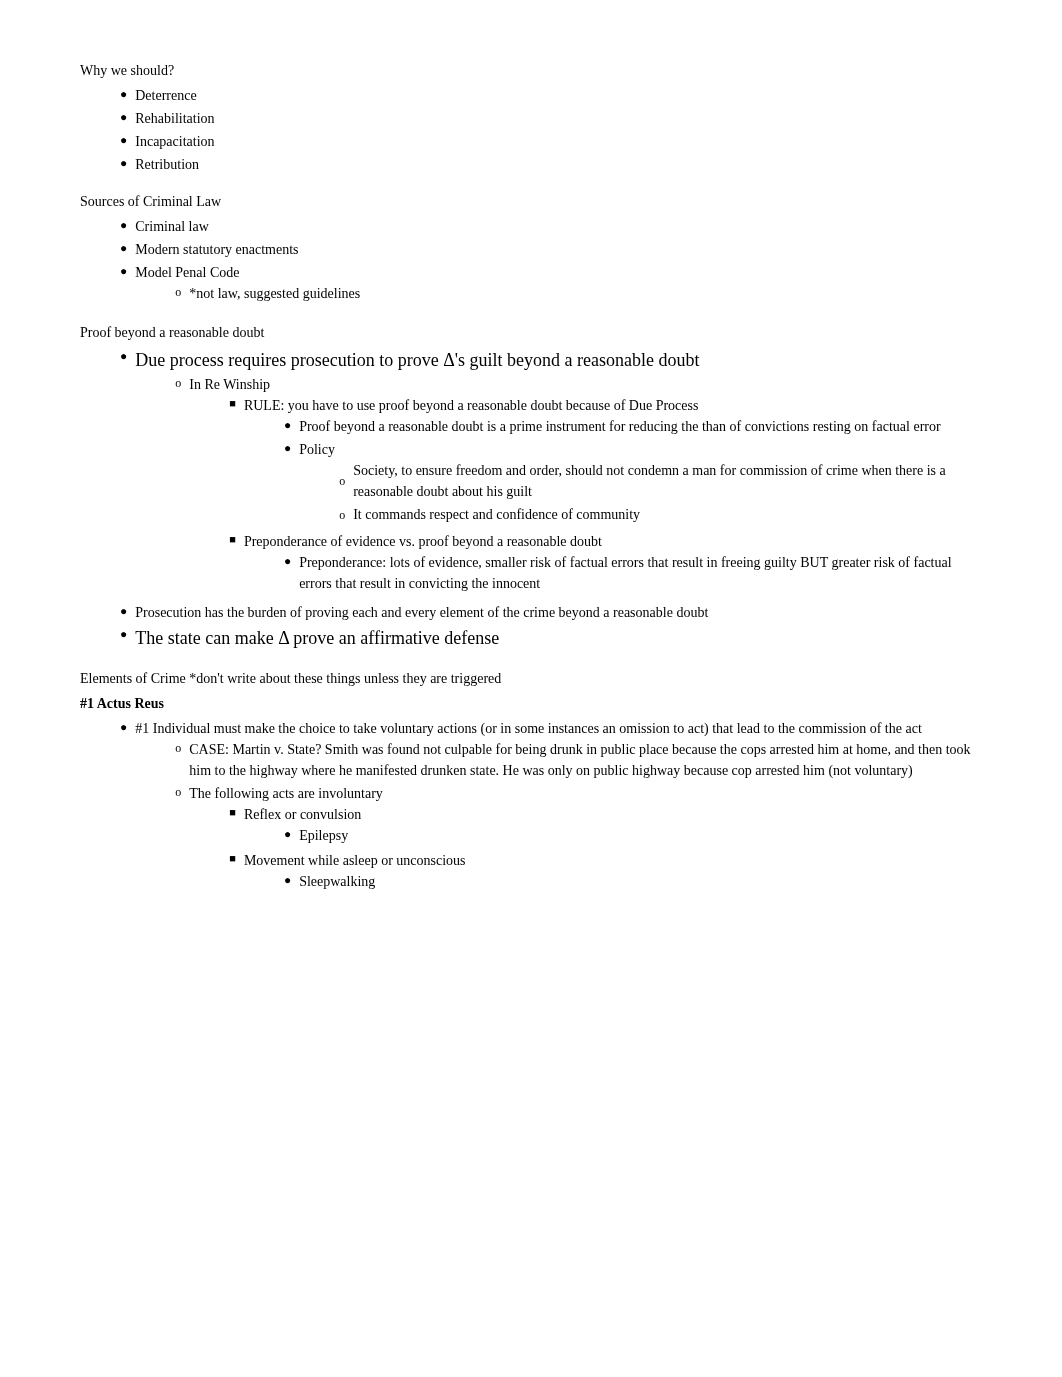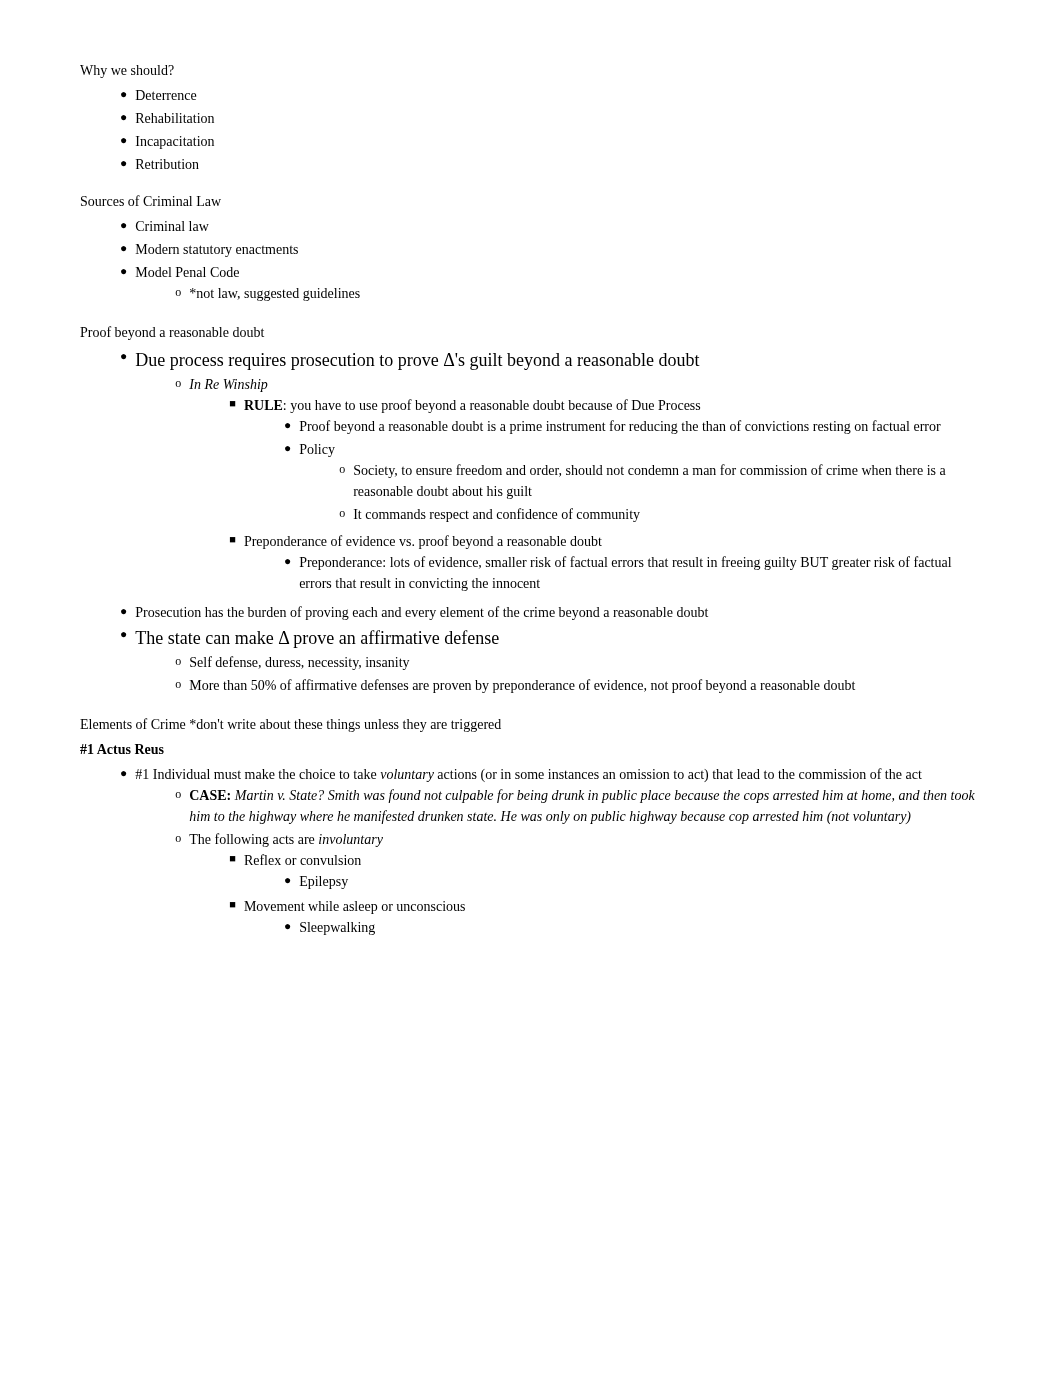--- a/index.html
+++ b/index.html
@@ -128,35 +128,35 @@
 
     ul.level5 > li::before {
       content: "o";
       margin-right: 8px;
       font-size: 12px;
     }
 
     ul.level5 > li {
       margin-bottom: 2px;
       display: flex;
-      align-items: flex-start;
+      align-items: center;
     }
 
     ul.level5 > li .li-content {
       flex: 1;
     }
 
     .large-text {
       font-size: 18px;
       font-weight: normal;
       font-family: Liberation Serif, serif;
     }
 
-    .bold { font-weight: bold; }
-    .italic { font-style: italic; }
+    .bold { font-weight: normal; }
+    .italic { }
 
     .actus-heading {
       font-weight: bold;
       margin-bottom: 4px;
     }
 
   </style>
 </head>
 <body>
 
@@ -256,28 +256,20 @@
           </span>
         </li>
 
         <li>
           <span class="li-content">Prosecution has the burden of proving each and every element of the crime beyond a reasonable doubt</span>
         </li>
 
         <li>
           <span class="li-content">
             <span class="large-text">The state can make Δ prove an affirmative defense</span>
-            <ul class="level2">
-              <li>
-                  <span class="li-content">Self defense, duress, necessity, insanity</span>
-                </li>
-              <li>
-                  <span class="li-content">More than 50% of affirmative defenses are proven by preponderance of evidence, not proof beyond a reasonable doubt</span>
-                </li>
-            </ul>
           </span>
         </li>
 
       </ul>
     </div>
 
     <div class="block">
       <div class="label-plain">Elements of Crime *don't write about these things unless they are triggered</div>
       <div class="actus-heading">#1 Actus Reus</div>
       <ul class="level1">

